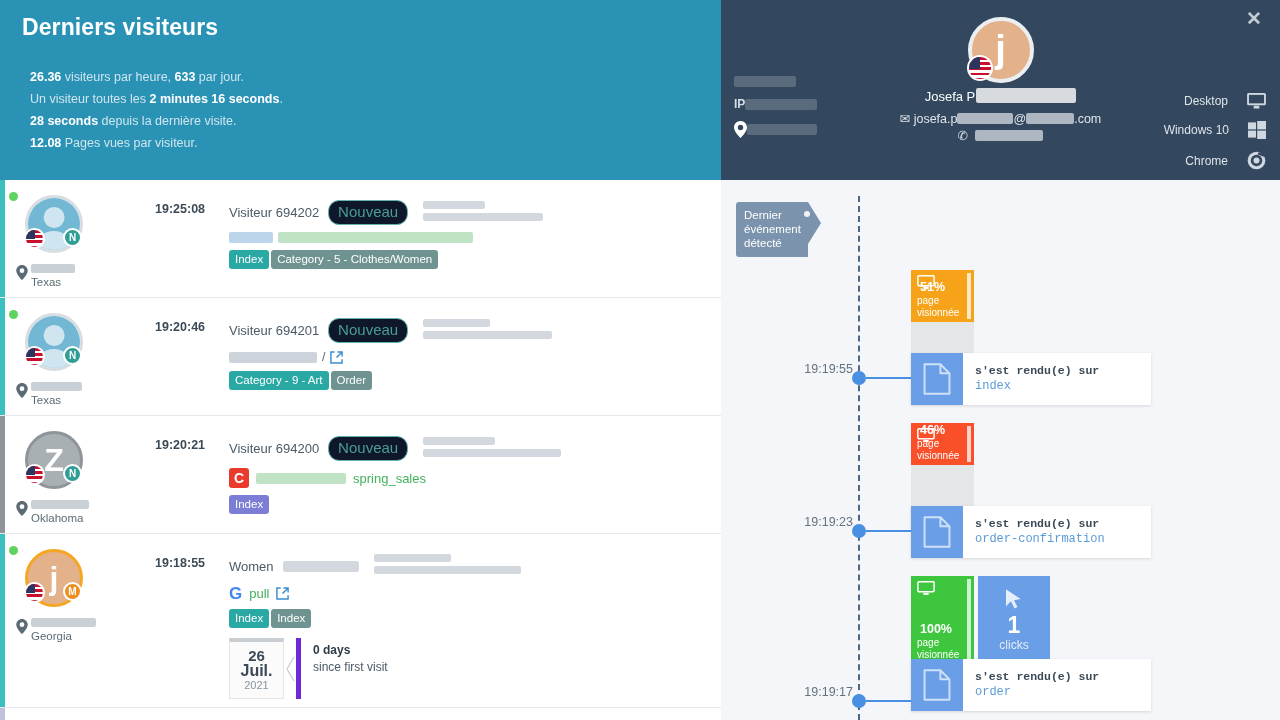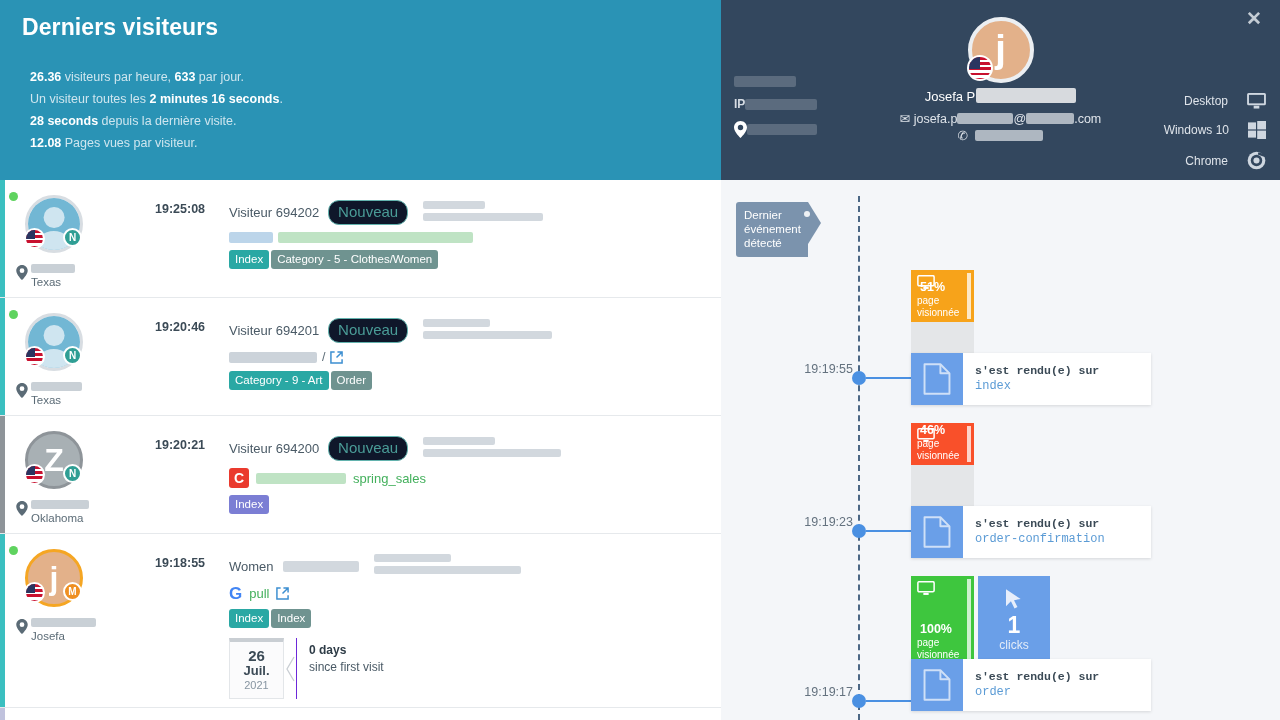--- a/index.html
+++ b/index.html
@@ -92,24 +92,24 @@
     justify-content: center; color: #fff; font-weight: bold; font-size: 14px; flex: none;
   }
   .src-kw { color: #43b05c; }
   .goog { font-size: 17px; font-weight: bold; line-height: 1; }
   .firstvisit { margin-top: 10px; display: flex; align-items: stretch; gap: 0; }
   .datecard {
     width: 55px; background: #fbfbfc; border: 1px solid #e3e6e9; border-top: 4px solid #c9ced3;
     text-align: center; padding: 5px 0 6px;
   }
   .datecard .d { font-size: 15px; font-weight: bold; color: #3b4a56; line-height: 17px; }
-  .datecard .m { font-size: 13px; font-weight: bold; color: #3b4a56; line-height: 14px; }
+  .datecard .m { font-size: 16px; font-weight: bold; color: #3b4a56; line-height: 14px; }
   .datecard .y { font-size: 11px; color: #8795a1; line-height: 14px; }
   .fv-sep { width: 12px; display: flex; align-items: center; justify-content: center; }
-  .fv-txt { padding: 4px 0 0 6px; border-left: 1px solid #6d28d9; padding-left: 12px; font-size: 12px; color: #4a5a66; line-height: 17px; }
+  .fv-txt { padding: 4px 0 0 6px; border-left: 5px solid #6d28d9; padding-left: 12px; font-size: 12px; color: #4a5a66; line-height: 17px; }
   .fv-txt b { color: #2e3c47; }
 
   
   .right { width: 559px; height: 720px; background: #f4f6f9; position: relative; }
   .profile {
     height: 180px; background: #33475e; position: relative; color: #fff;
   }
   .close-x {
     position: absolute; right: 18px; top: 9px; font-size: 19px; color: #c4ccd4; cursor: pointer;
     font-weight: bold; line-height: 1;
@@ -323,21 +323,21 @@
               <span class="flag">
                 <span class="stripes"></span>
                 <span class="canton"></span>
               </span>
               <span class="badge-ltr" style="background: rgb(239, 143, 33);">M</span>
             </div>
             <div class="loc">
               <span class="pin-ico"><svg width="12" height="15" viewBox="0 0 13 17">
                   <path d="M6.5 0C2.9 0 0 2.9 0 6.5 0 11 6.5 17 6.5 17S13 11 13 6.5C13 2.9 10.1 0 6.5 0zm0 9.2a2.7 2.7 0 1 1 0-5.4 2.7 2.7 0 0 1 0 5.4z" fill="#5b6b76"></path>
                 </svg></span>
-              <span class="loc-txt"><span class="blur-city" style="width:65px"></span><span>Josefa</span></span>
+              <span class="loc-txt"><span class="blur-city" style="width:65px"></span><span>Georgia</span></span>
             </div>
           </div>
           <div class="time-col">19:18:55</div>
           <div class="info-col">
             <div class="vtitle">
               <span class="name">Women</span>
               <span class="blk" style="display:inline-block;background:#d2d8de;height:11px;width:76px;border-radius:2px"></span>
               <span class="meta-blur">
                 <span style="width:77px"></span>
                 <span style="width:147px"></span>

